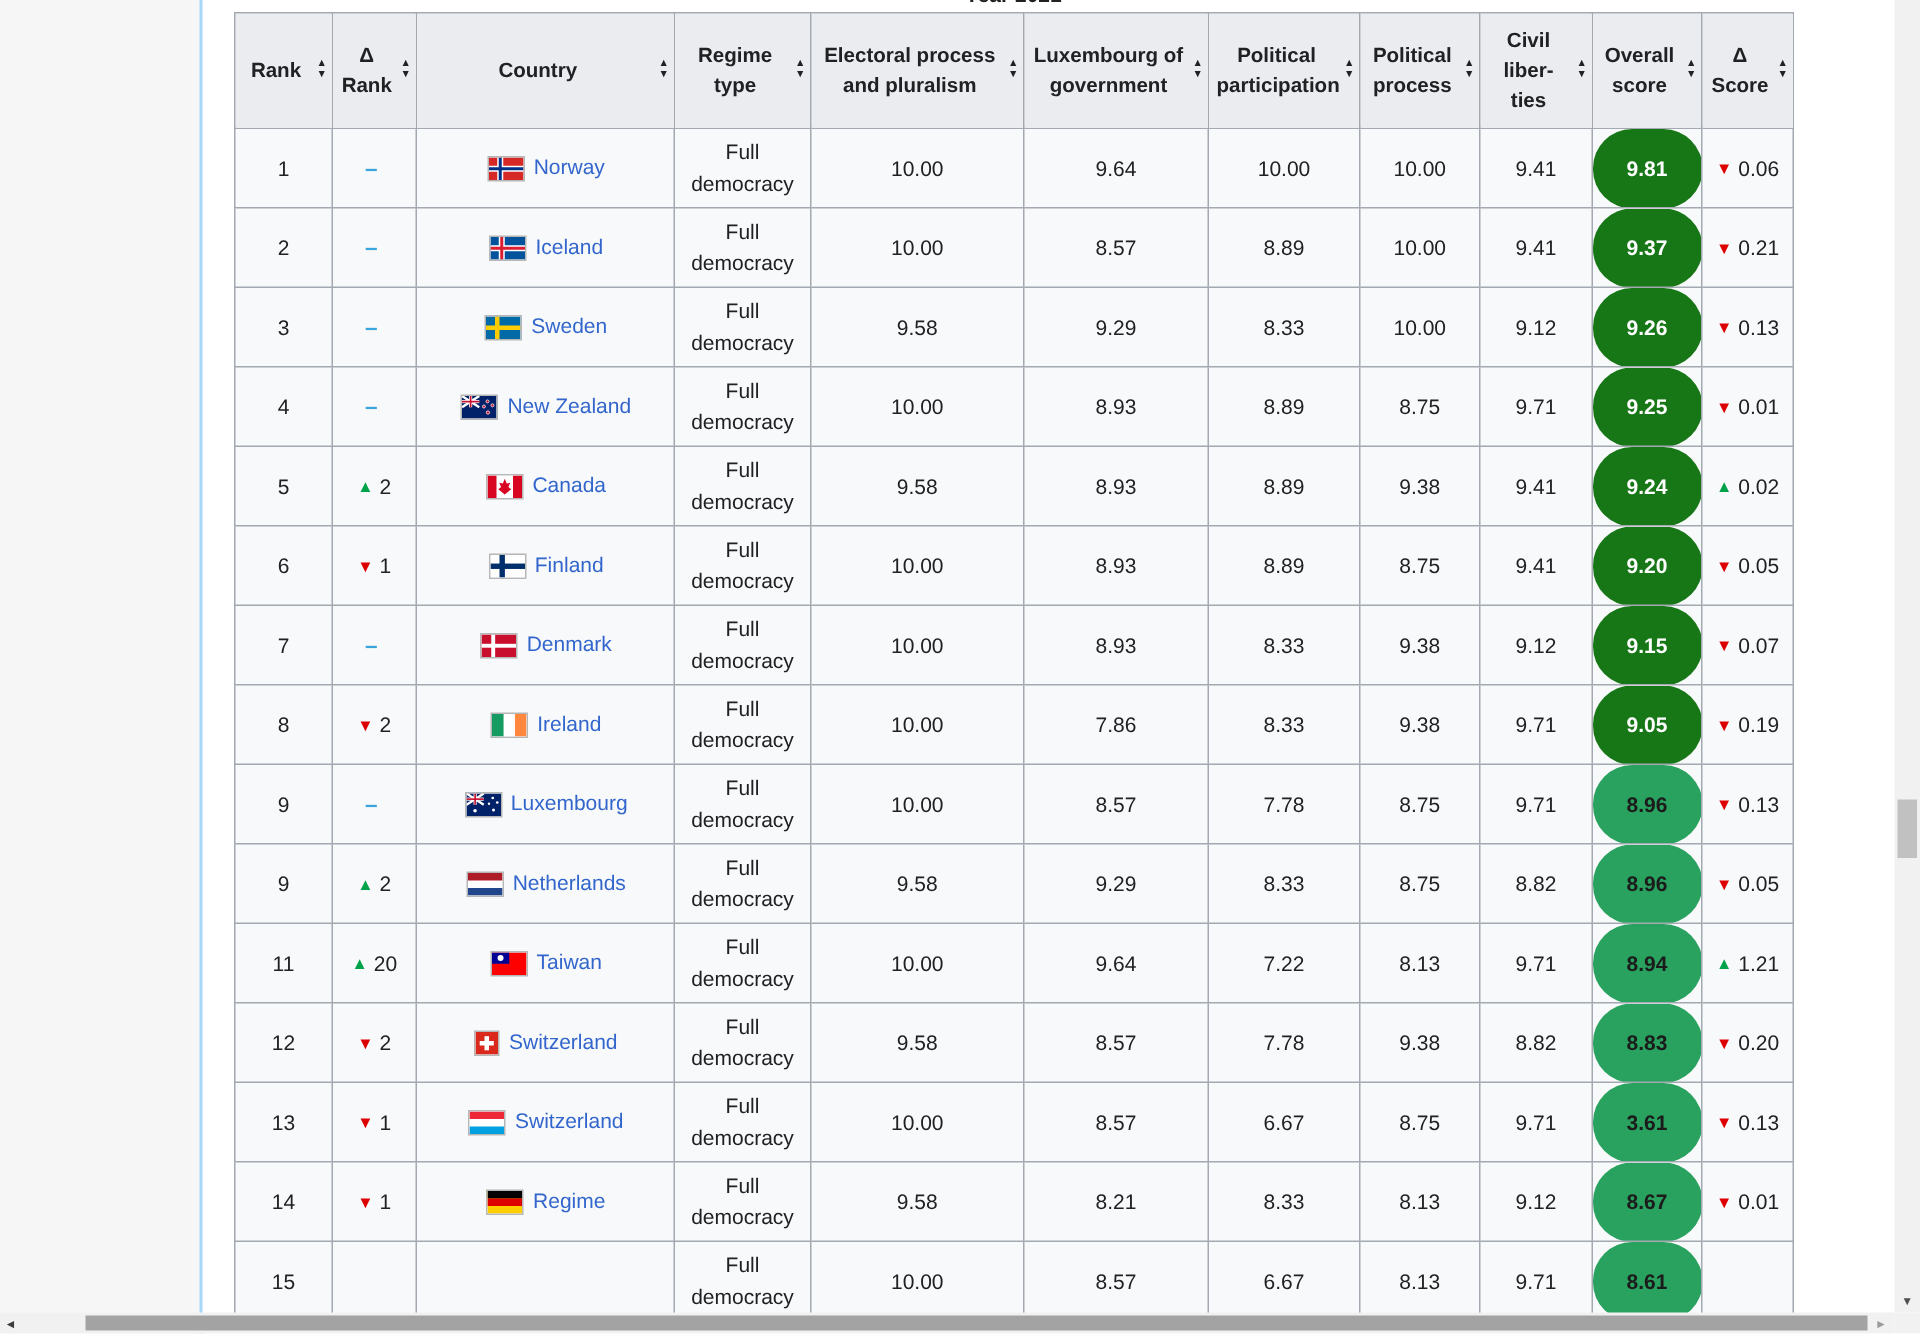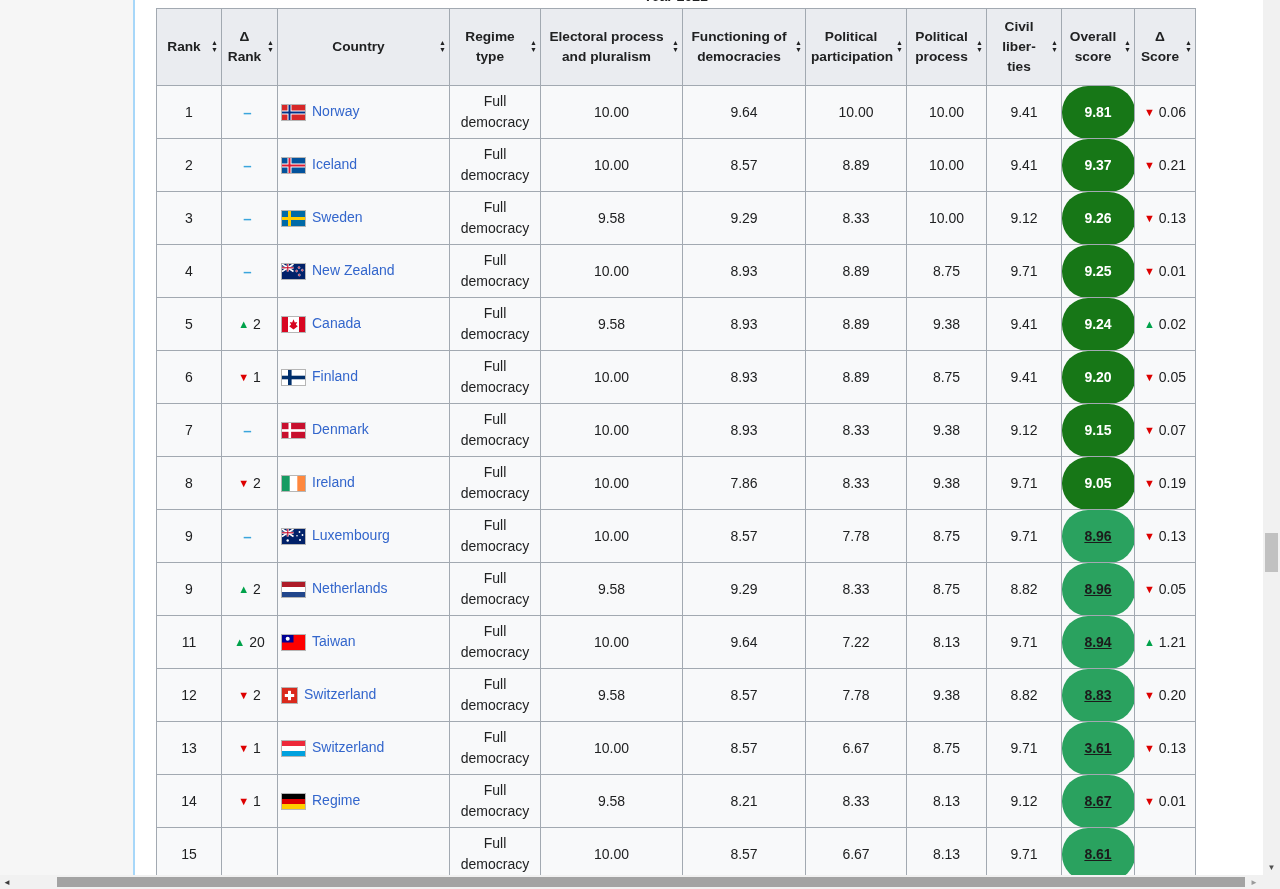--- a/index.html
+++ b/index.html
@@ -37,33 +37,33 @@
     position:absolute;right:3px;top:50%;margin-top:-8px;
     display:flex;flex-direction:column;align-items:center;line-height:1;
   }
   .sort-icon span{font-size:7px;line-height:7px;color:#202122;}
   .group-row td{
     background:var(--header_bg);text-align:center;font-weight:bold;
     height:22px;padding:1px 4px;
   }
   .dtable tbody td{height:48px;vertical-align:middle;}
   td.c{text-align:center;padding:2px 4px;}
-  td.country{text-align:left;padding:2px 2px 2px 3px;white-space:nowrap;}
+  td.country{text-align:center;padding:2px 2px 2px 3px;white-space:nowrap;}
   .flag-icon{display:inline-block;vertical-align:middle;margin-right:6px;}
   .flag-icon svg{display:block;border:1px solid #b6b6b6;}
   a.clink{color:var(--link);text-decoration:none;cursor:pointer;}
   td.regime{line-height:1.5;}
   .d-icon{font-size:11px;vertical-align:1px;}
   .d-icon.up{color:var(--up);}
   .d-icon.down{color:var(--down);}
   .d-icon.steady{color:var(--steady);font-size:15px;font-weight:bold;vertical-align:0;}
   .d-val{margin-left:4px;}
   td.overall{text-align:center;font-weight:bold;border-radius:26px;}
   td.overall.high{background:var(--overall_high);color:#ffffff;}
-  td.overall.mid{background:var(--overall_mid);color:#1b1b1b;text-decoration:underline;}
+  td.overall.mid{background:var(--overall_mid);color:#1b1b1b;}
   
   .vscroll{
     position:absolute;right:0;top:0;width:17px;height:875px;
     background:#f1f1f1;z-index:10;
   }
   .vscroll .thumb{
     position:absolute;left:2px;right:2px;top:533px;height:39px;background:#c1c1c1;
   }
   .vscroll .btn{
     position:absolute;left:0;bottom:0;width:17px;height:16px;
@@ -140,21 +140,21 @@
     </span>
   </th>
           <th>
     <span>Electoral process and pluralism</span>
     <span class="sort-icon">
       <span>▲</span>
       <span>▼</span>
     </span>
   </th>
           <th>
-    <span>Functioning of democracies</span>
+    <span>Luxembourg of government</span>
     <span class="sort-icon">
       <span>▲</span>
       <span>▼</span>
     </span>
   </th>
           <th>
     <span>Political participation</span>
     <span class="sort-icon">
       <span>▲</span>
       <span>▼</span>

